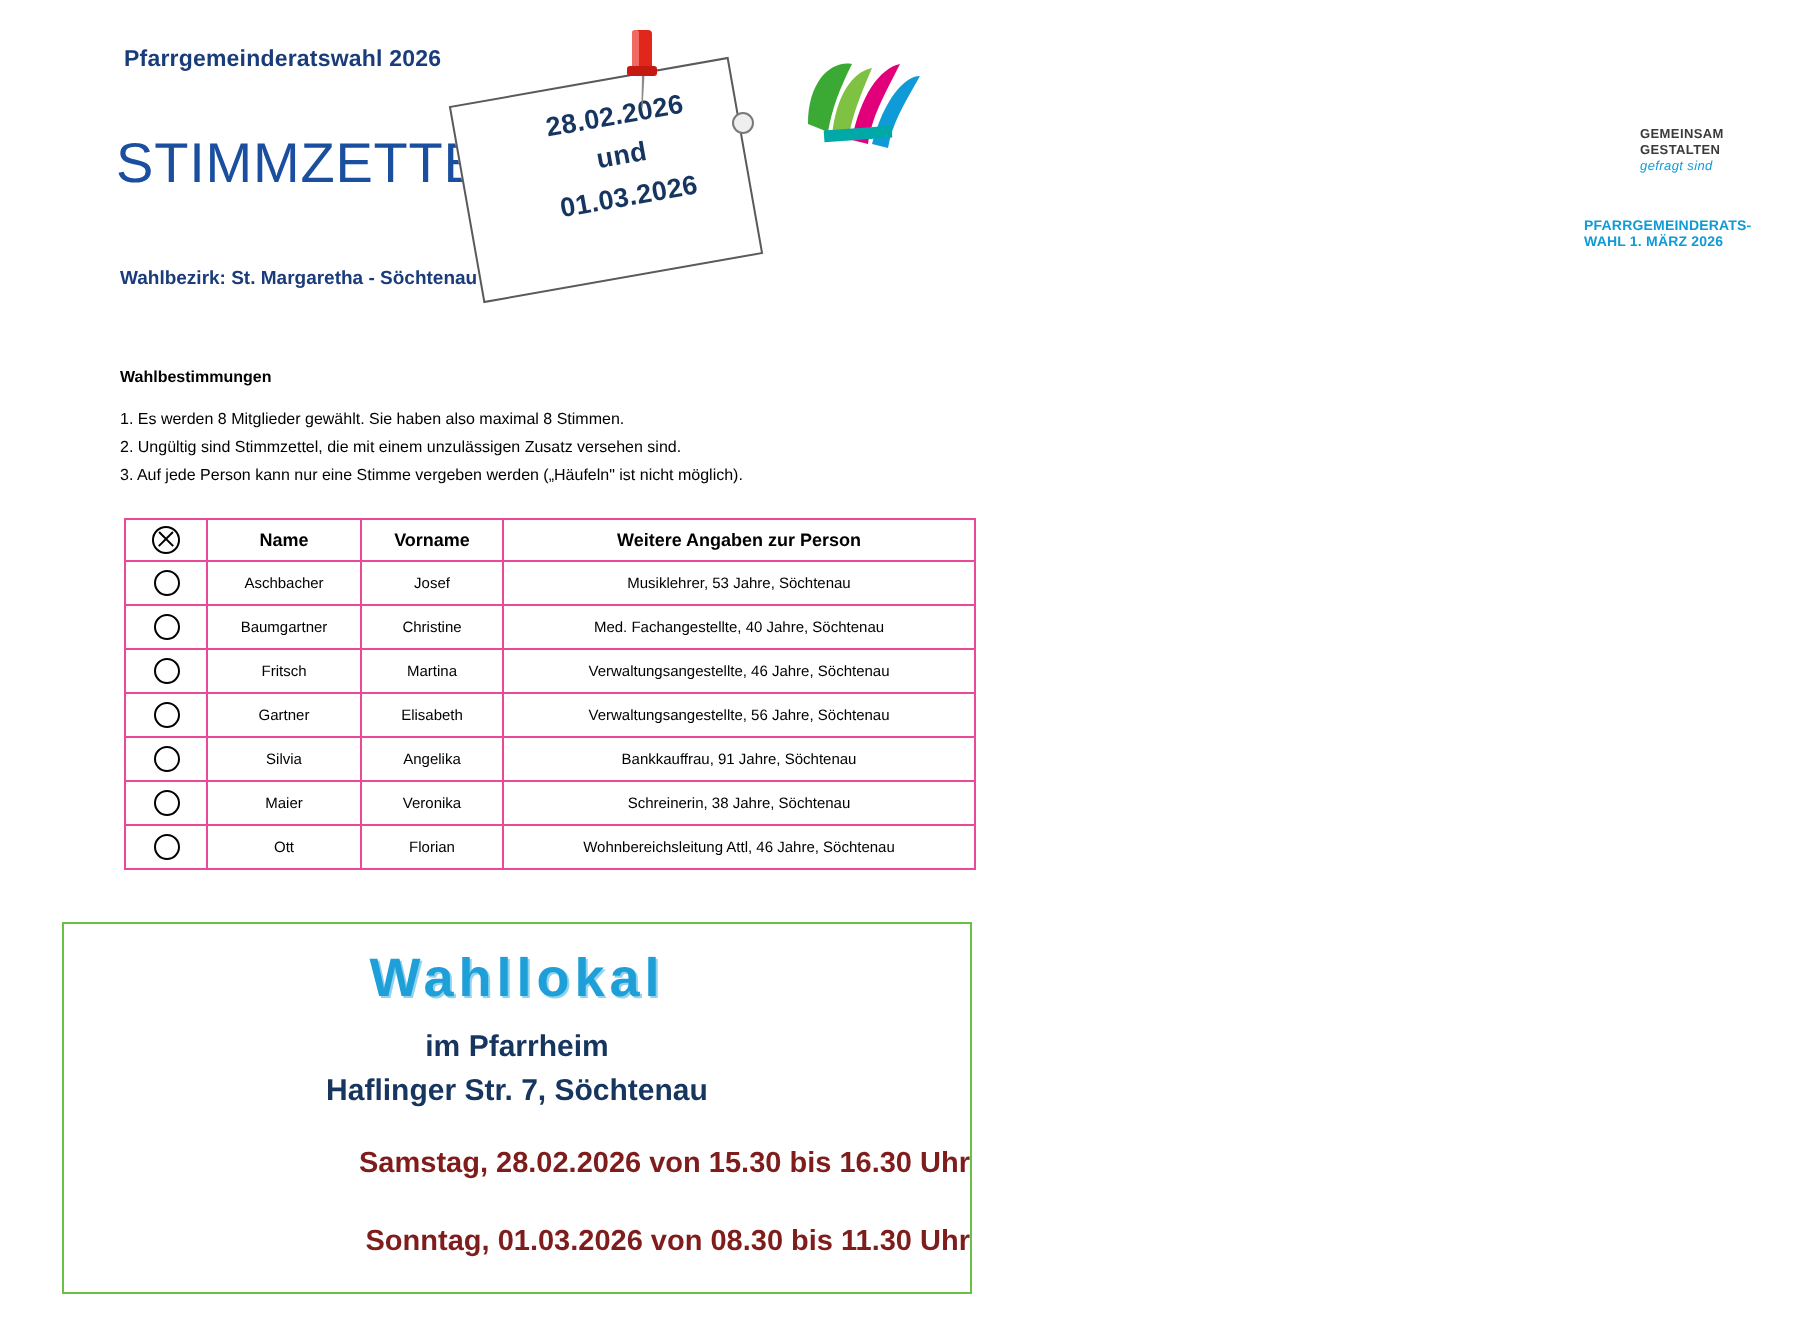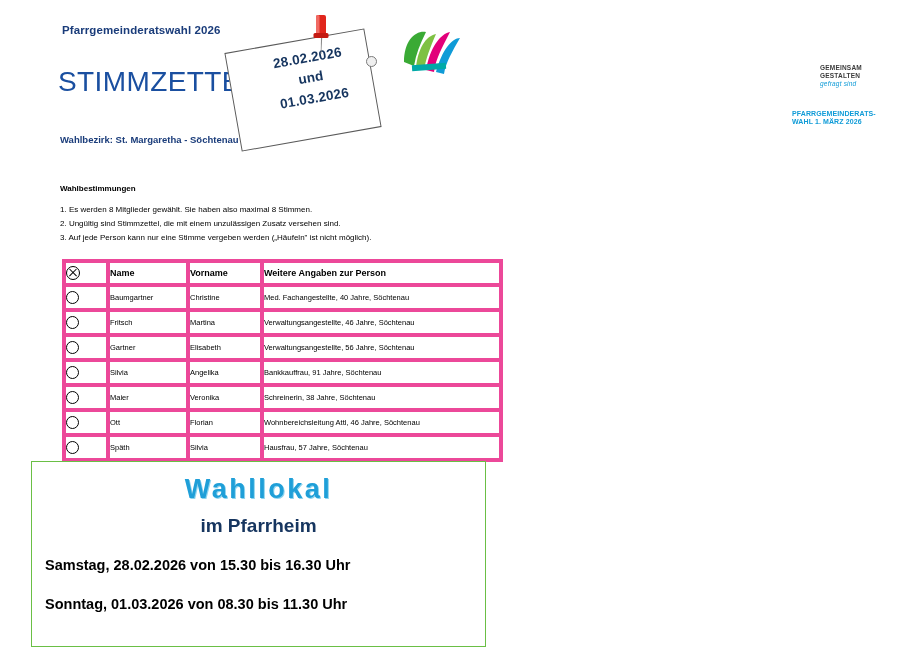--- a/index.html
+++ b/index.html
@@ -156,24 +156,24 @@
   
   .cand-table {
     position: absolute;
     left: 62px;
     top: 259px;
     width: 421px;
     border-collapse: collapse;
     table-layout: fixed;
   }
   .cand-table td, .cand-table th {
-    border: 4px solid #ec4899;
+    border: 1px solid #ec4899;
     font-size: 7.5px;
     font-weight: normal;
-    text-align: left;
+    text-align: center;
     height: 21px;
     padding: 0;
     color: #000;
   }
   .cand-table thead th {
     font-size: 9px;
     font-weight: bold;
     height: 20px;
   }
   .col-mark { width: 40px; }
@@ -226,38 +226,38 @@
     text-align: center;
     font-size: 27px;
     font-weight: bold;
     color: #1f9fd8;
     letter-spacing: 2.5px;
     text-shadow: 1px 1px 0 #8fd4ee;
   }
   .wl-sub1 {
     margin-top: 10px;
     text-align: center;
-    font-size: 19px;
+    font-size: 15px;
     font-weight: bold;
     color: #16355f;
   }
   .wl-sub2 {
     margin-top: 5px;
     text-align: center;
     font-size: 15px;
     font-weight: bold;
     color: #16355f;
   }
   .wl-day {
     margin-top: 20px;
-    text-align: left;
+    text-align: right;
     padding-left: 13px;
     font-size: 14.5px;
     font-weight: bold;
-    color: #000000;
+    color: #7f1d1d;
   }
   .wl-day2 { margin-top: 23px; }
 </style>
 </head>
 <body>
 
 <div class="page">
 
   <div class="hdr-title">Pfarrgemeinderatswahl 2026</div>
   <div class="hdr-stimmzettel">STIMMZETTEL</div>
@@ -312,20 +312,26 @@
           <span class="x-circle"></span>
         </th>
         <th class="col-name">Name</th>
         <th class="col-vorname">Vorname</th>
         <th class="col-extra">Weitere Angaben zur Person</th>
       </tr>
     </thead>
     <tbody>
       <tr>
         <td><span class="circle"></span></td>
+        <td>Aschbacher</td>
+        <td>Josef</td>
+        <td>Musiklehrer, 53 Jahre, Söchtenau</td>
+      </tr>
+      <tr>
+        <td><span class="circle"></span></td>
         <td>Baumgartner</td>
         <td>Christine</td>
         <td>Med. Fachangestellte, 40 Jahre, Söchtenau</td>
       </tr>
       <tr>
         <td><span class="circle"></span></td>
         <td>Fritsch</td>
         <td>Martina</td>
         <td>Verwaltungsangestellte, 46 Jahre, Söchtenau</td>
       </tr>
@@ -346,29 +352,24 @@
         <td>Maier</td>
         <td>Veronika</td>
         <td>Schreinerin, 38 Jahre, Söchtenau</td>
       </tr>
       <tr>
         <td><span class="circle"></span></td>
         <td>Ott</td>
         <td>Florian</td>
         <td>Wohnbereichsleitung Attl, 46 Jahre, Söchtenau</td>
       </tr>
-      <tr>
-        <td><span class="circle"></span></td>
-        <td>Späth</td>
-        <td>Silvia</td>
-        <td>Hausfrau, 57 Jahre, Söchtenau</td>
-      </tr>
     </tbody>
   </table>
 
   <div class="wahllokal">
     <div class="wl-title">Wahllokal</div>
     <div class="wl-sub1">im Pfarrheim</div>
+    <div class="wl-sub2">Haflinger Str. 7, Söchtenau</div>
     <div class="wl-day">Samstag, 28.02.2026 von 15.30 bis 16.30 Uhr</div>
     <div class="wl-day wl-day2">Sonntag, 01.03.2026 von 08.30 bis 11.30 Uhr</div>
   </div>
 
 </div>
 
 </body></html>

